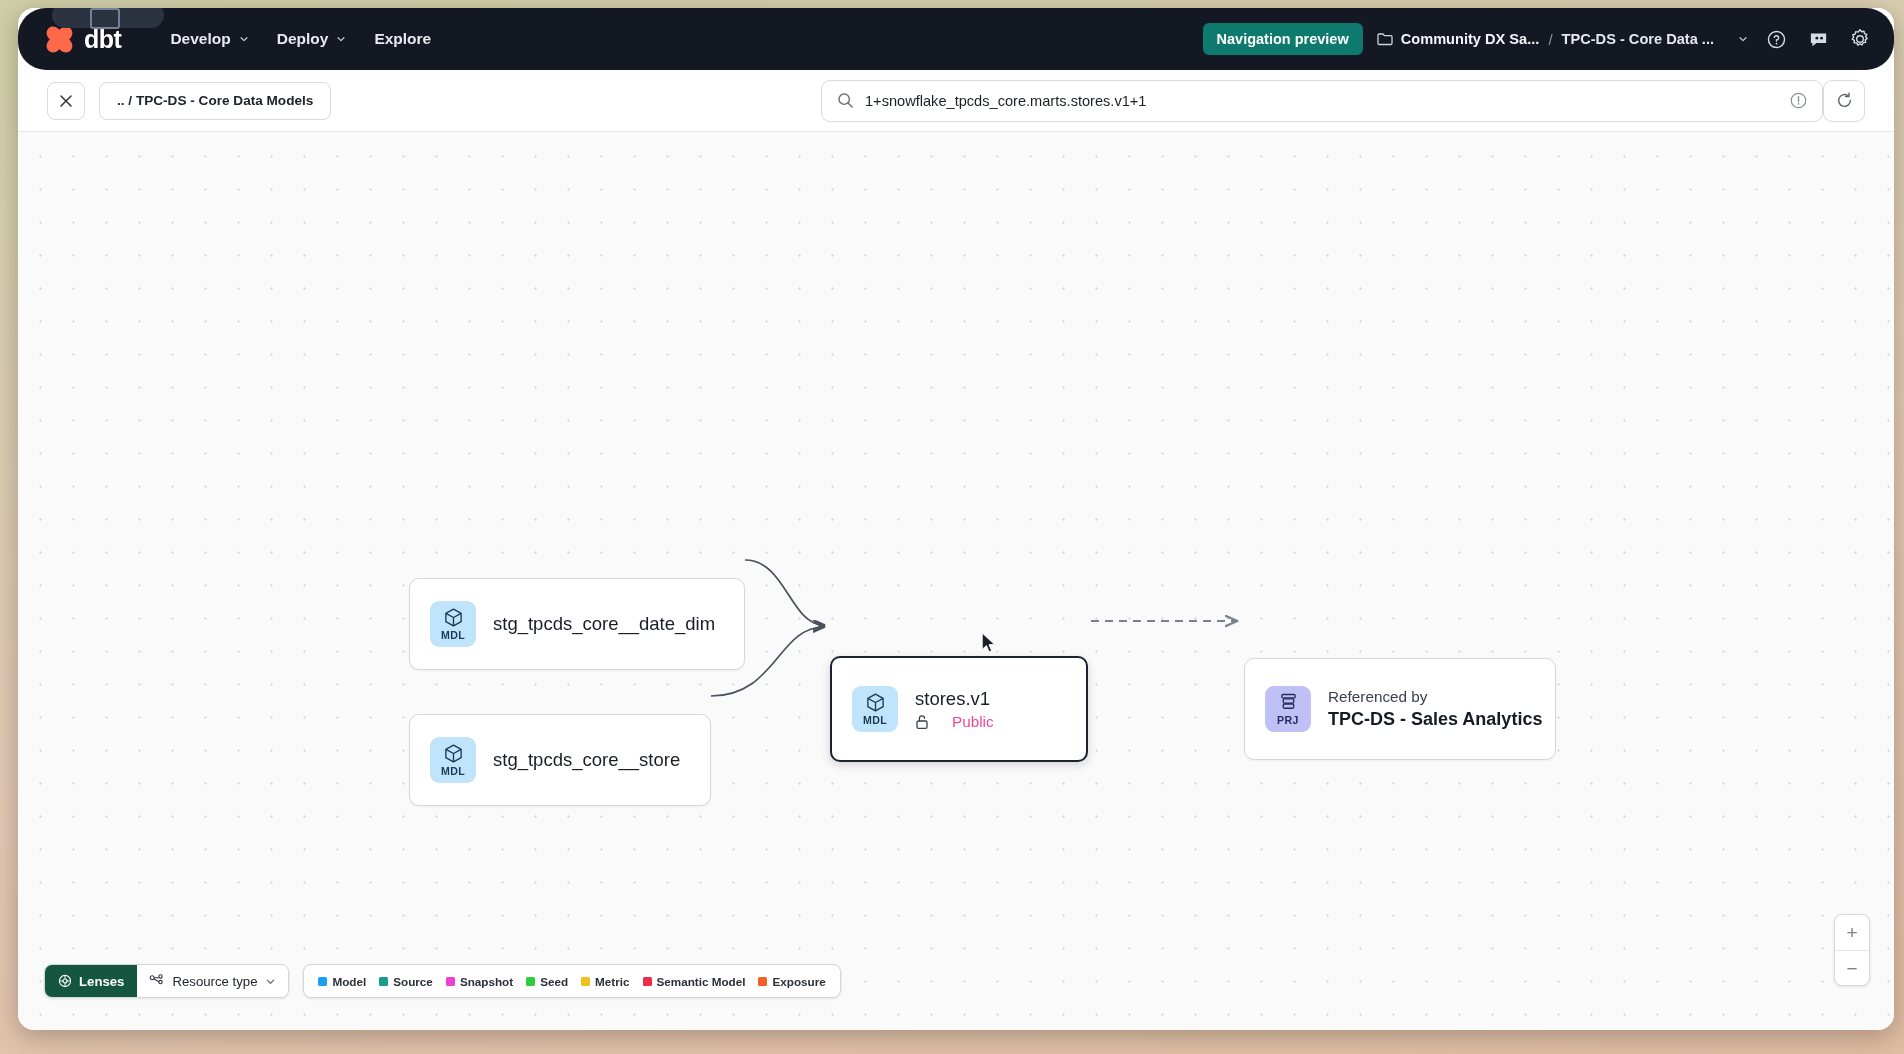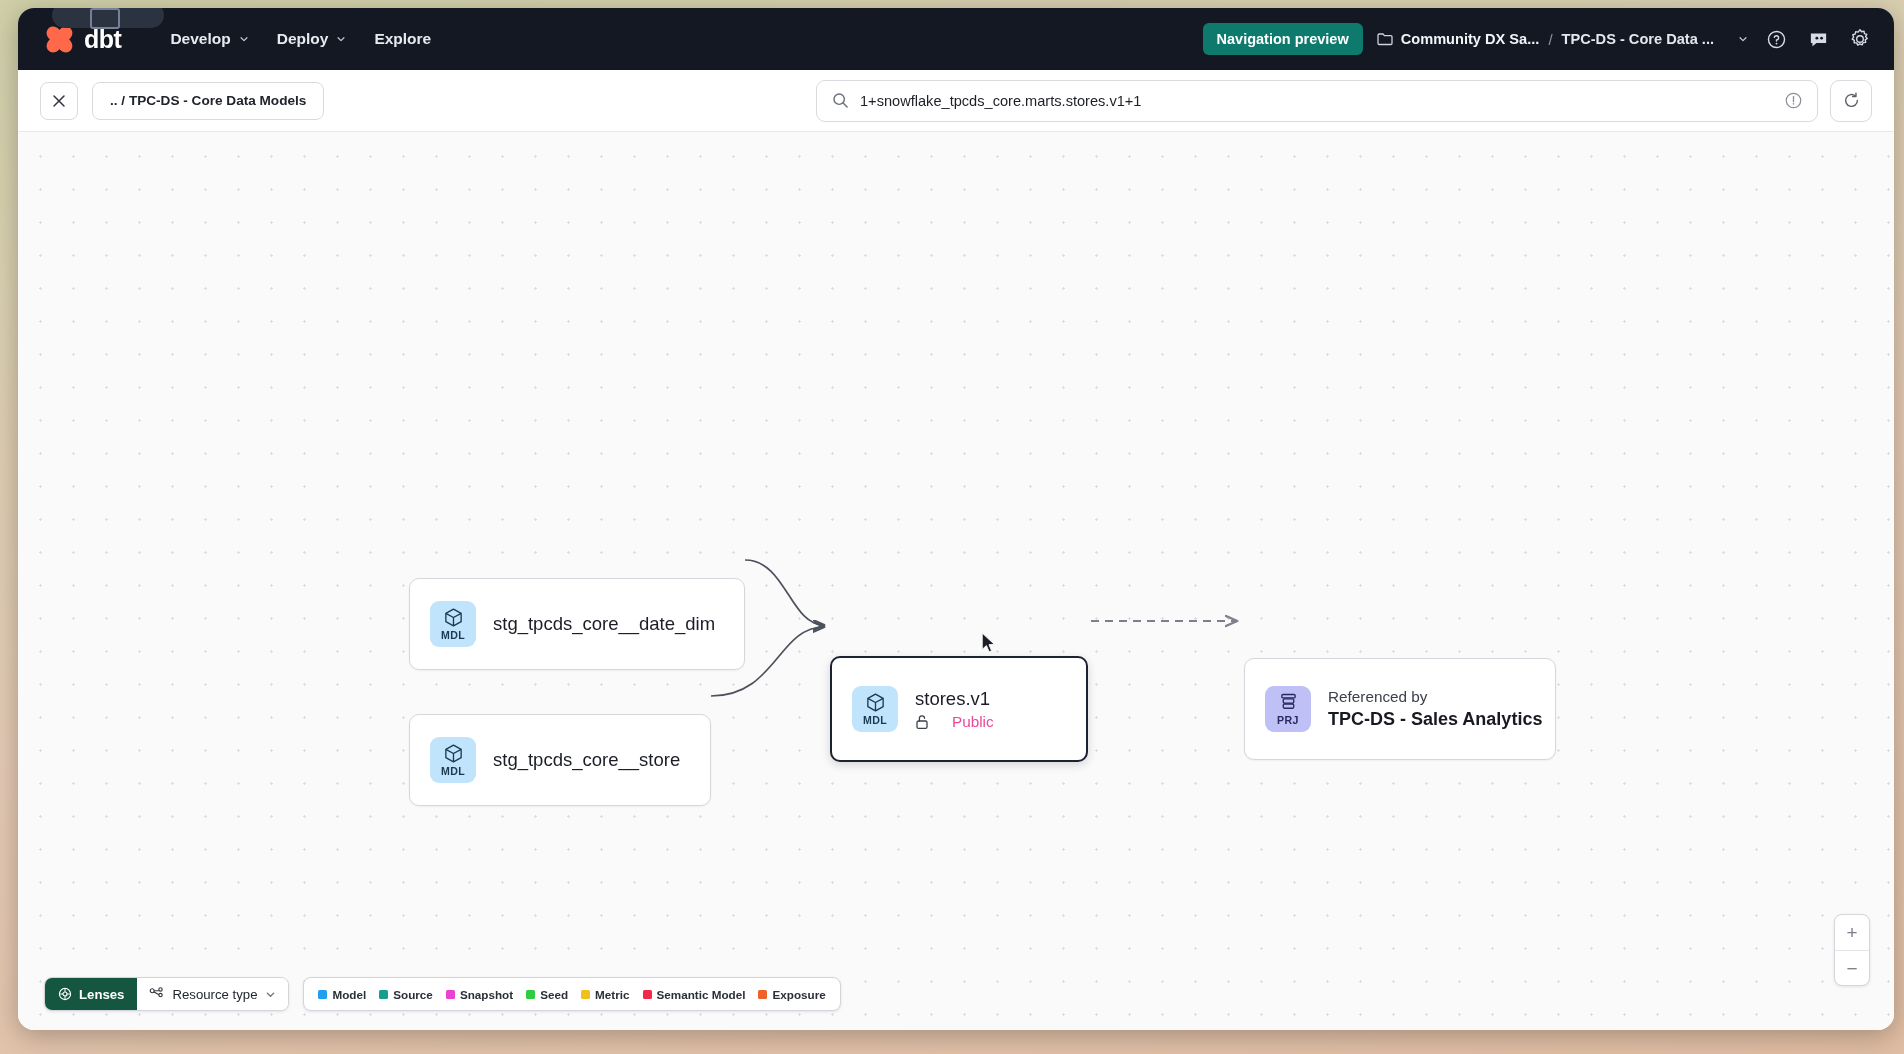--- a/index.html
+++ b/index.html
@@ -28,20 +28,21 @@
   }
 
   
   #topbar {
     height: 62px;
     background: #131822;
     display: flex;
     align-items: center;
     padding: 0 20px 0 26px;
     position: relative;
+    border-radius: 28px;
   }
   .tab-stub {
     position: absolute;
     top: -6px;
     left: 34px;
     width: 112px;
     height: 26px;
     border-radius: 13px;
     background: #2b3240;
   }
@@ -114,21 +115,21 @@
     cursor: pointer; border-radius: 5px;
   }
 
   
   #subbar {
     height: 62px;
     background: #fff;
     border-bottom: 1px solid #e8e8ea;
     display: flex;
     align-items: center;
-    padding: 0 22px;
+    padding: 0 29px;
     gap: 14px;
     position: relative;
     z-index: 5;
   }
   .sq-btn {
     width: 38px; height: 38px;
     border: 1px solid #d9dade;
     border-radius: 8px;
     background: #fff;
     display: flex; align-items: center; justify-content: center;
@@ -145,21 +146,21 @@
     font-weight: 700;
     color: #21242c;
     cursor: pointer;
     white-space: nowrap;
   }
 
   .search-area {
     margin-left: auto;
     display: flex;
     align-items: center;
-    gap: 12px;
+    gap: 0;
   }
   .search-box {
     width: 1002px;
     height: 42px;
     border: 1px solid #d9dade;
     border-radius: 9px;
     background: #fff;
     display: flex;
     align-items: center;
     padding: 0 14px 0 15px;
@@ -259,21 +260,21 @@
     white-space: nowrap;
   }
 
   
   #cursor { position: absolute; left: 963px; top: 500px; pointer-events: none; }
 
   
   #bottombar {
     position: absolute;
     left: 26px;
-    bottom: 19px;
+    bottom: 32px;
     display: flex;
     align-items: center;
     gap: 14px;
     z-index: 4;
   }
   .lens-group {
     display: flex;
     height: 34px;
     border-radius: 8px;
     overflow: hidden;

